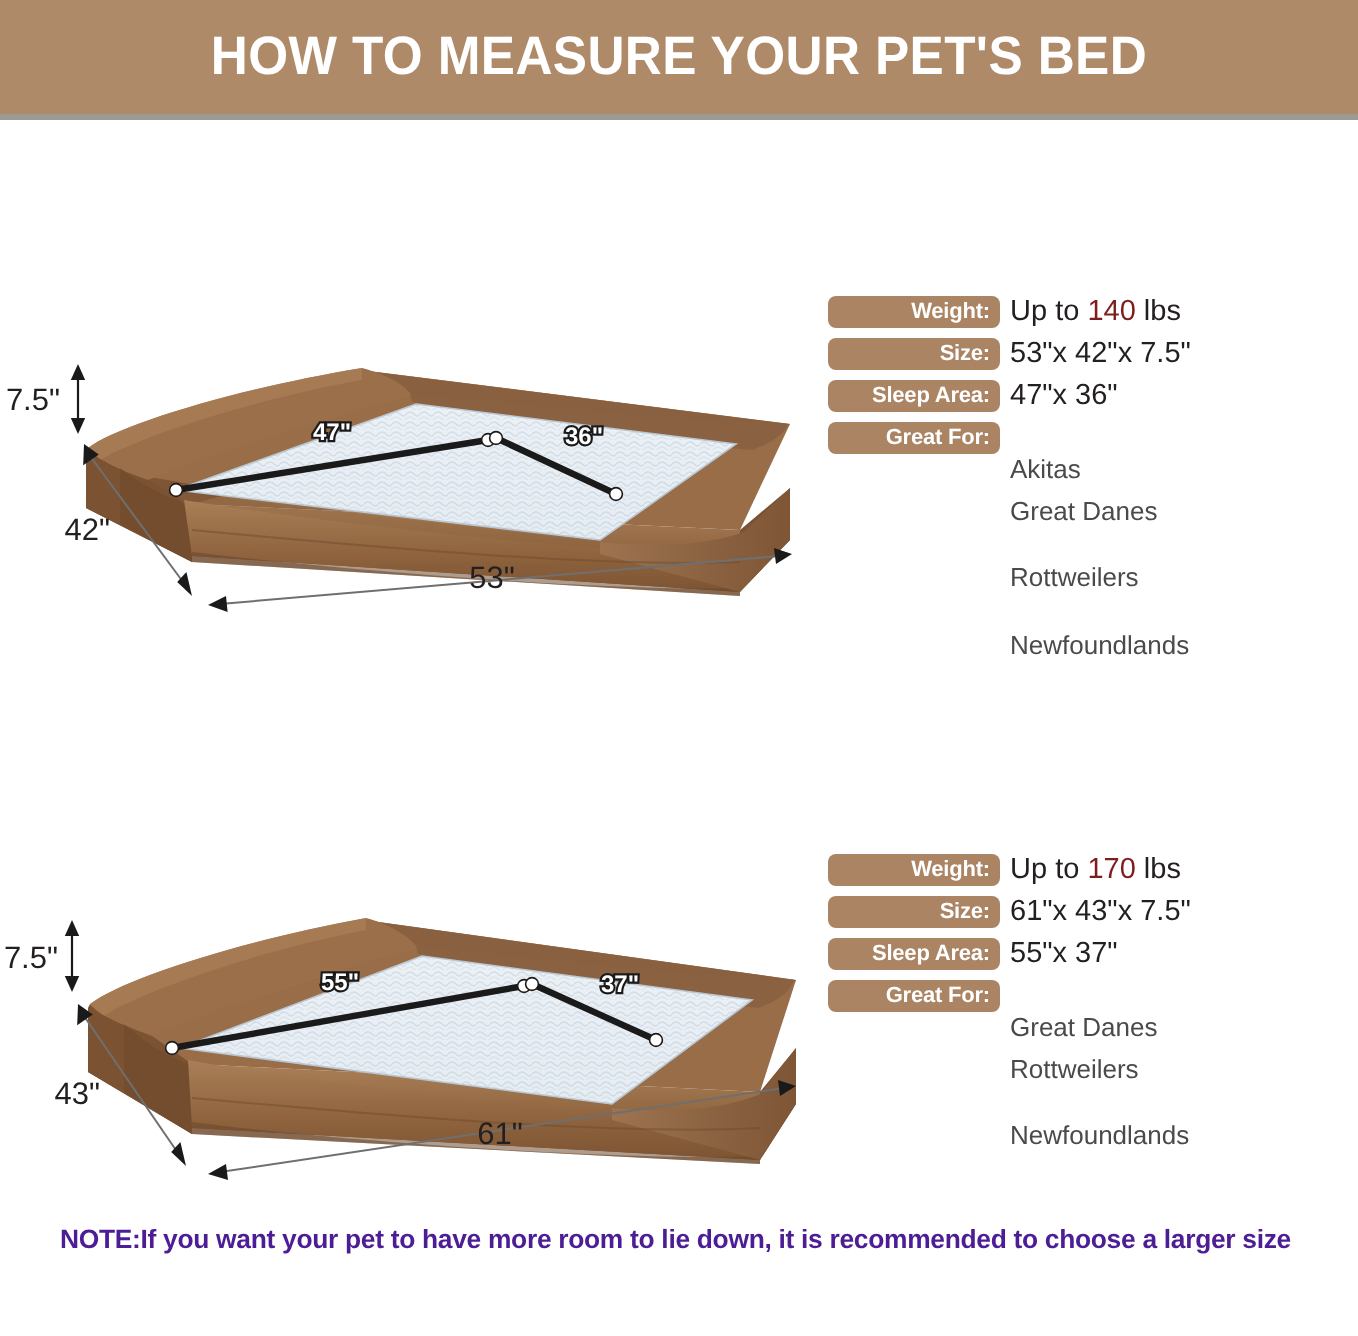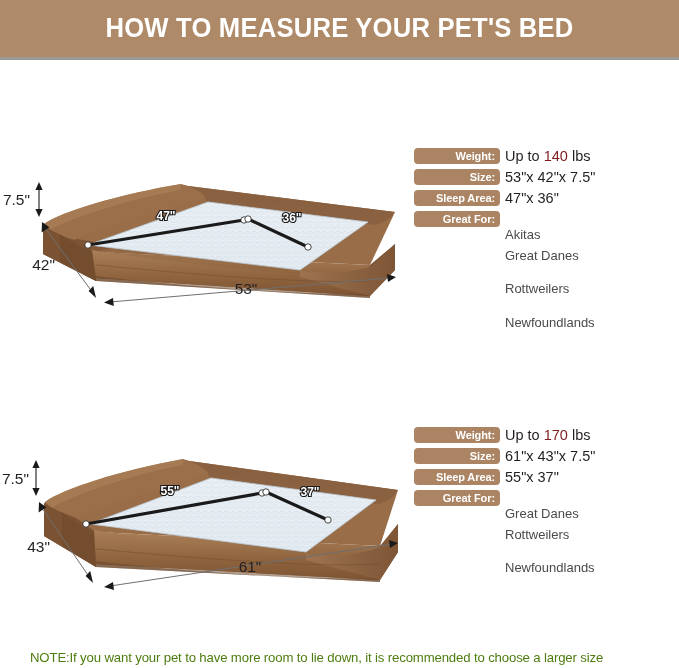--- a/index.html
+++ b/index.html
@@ -101,24 +101,24 @@
     line-height: 19.4px;
     color: #4a4a4a;
     white-space: nowrap;
     margin-top: 14px;
   }
 
   
   .note {
     position: absolute;
     left: 30px;
-    top: 650px;
+    top: 612px;
     font-size: 13.2px;
-    font-weight: 400;
-    color: #4d7c0f;
+    font-weight: 700;
+    color: #4c1d95;
     white-space: nowrap;
     letter-spacing: -0.15px;
   }
 
   
 </style>
 </head>
 <body>
 
 <div class="banner"></div>

